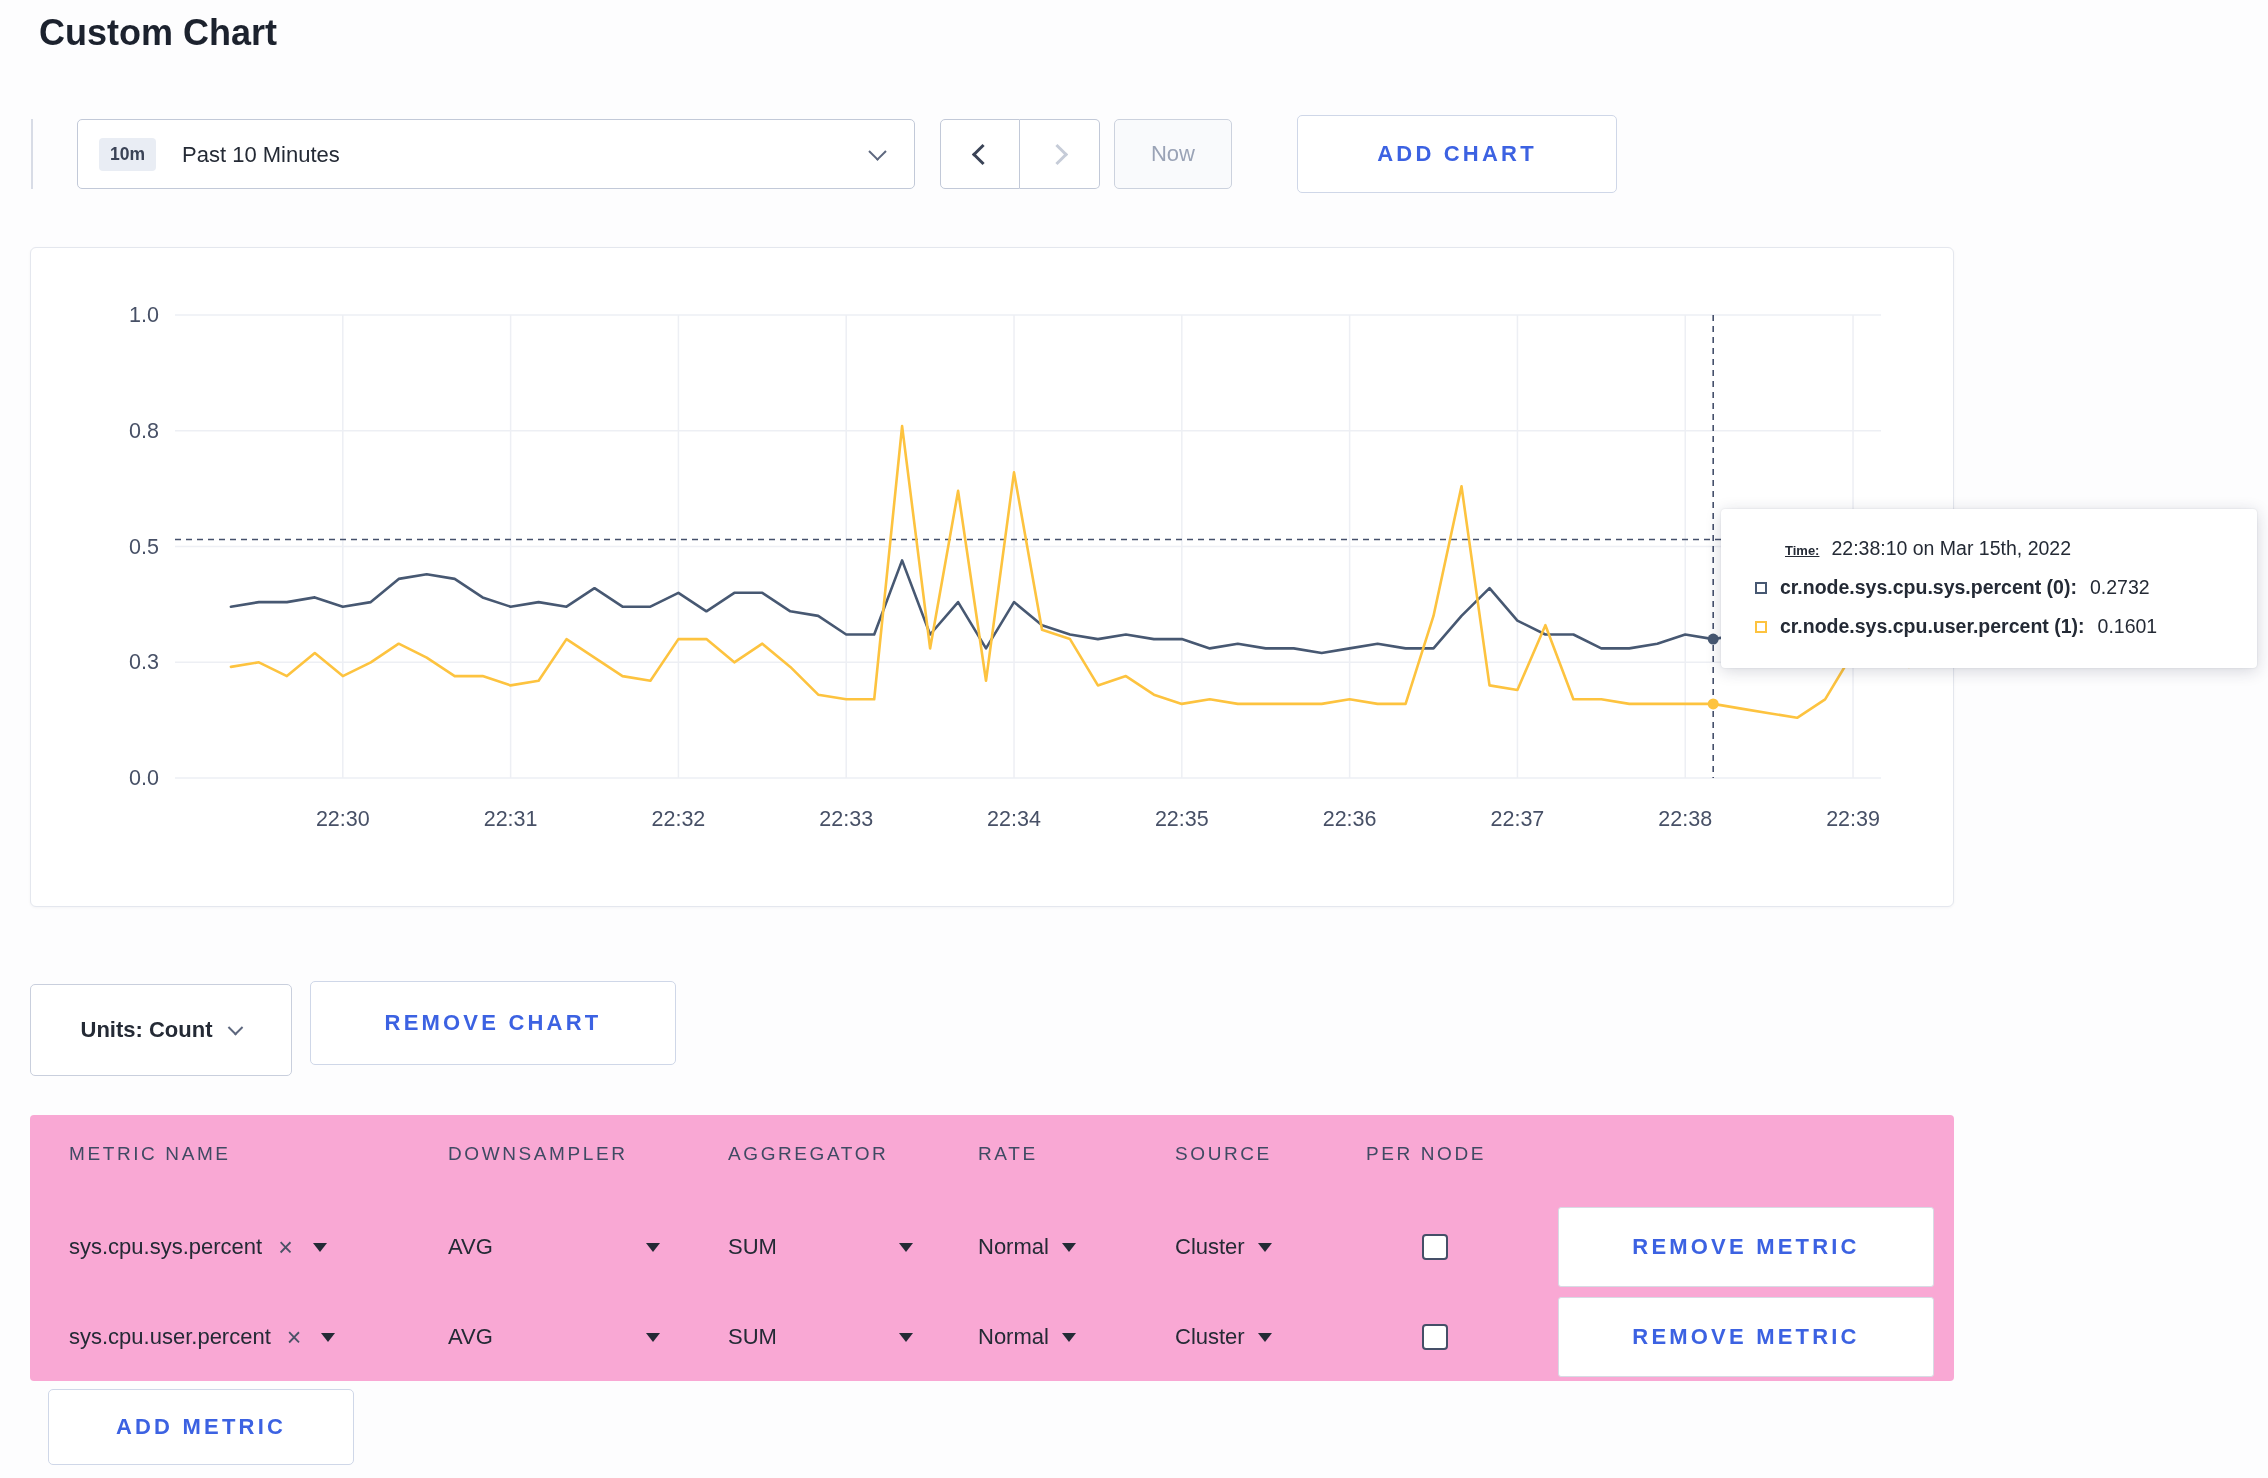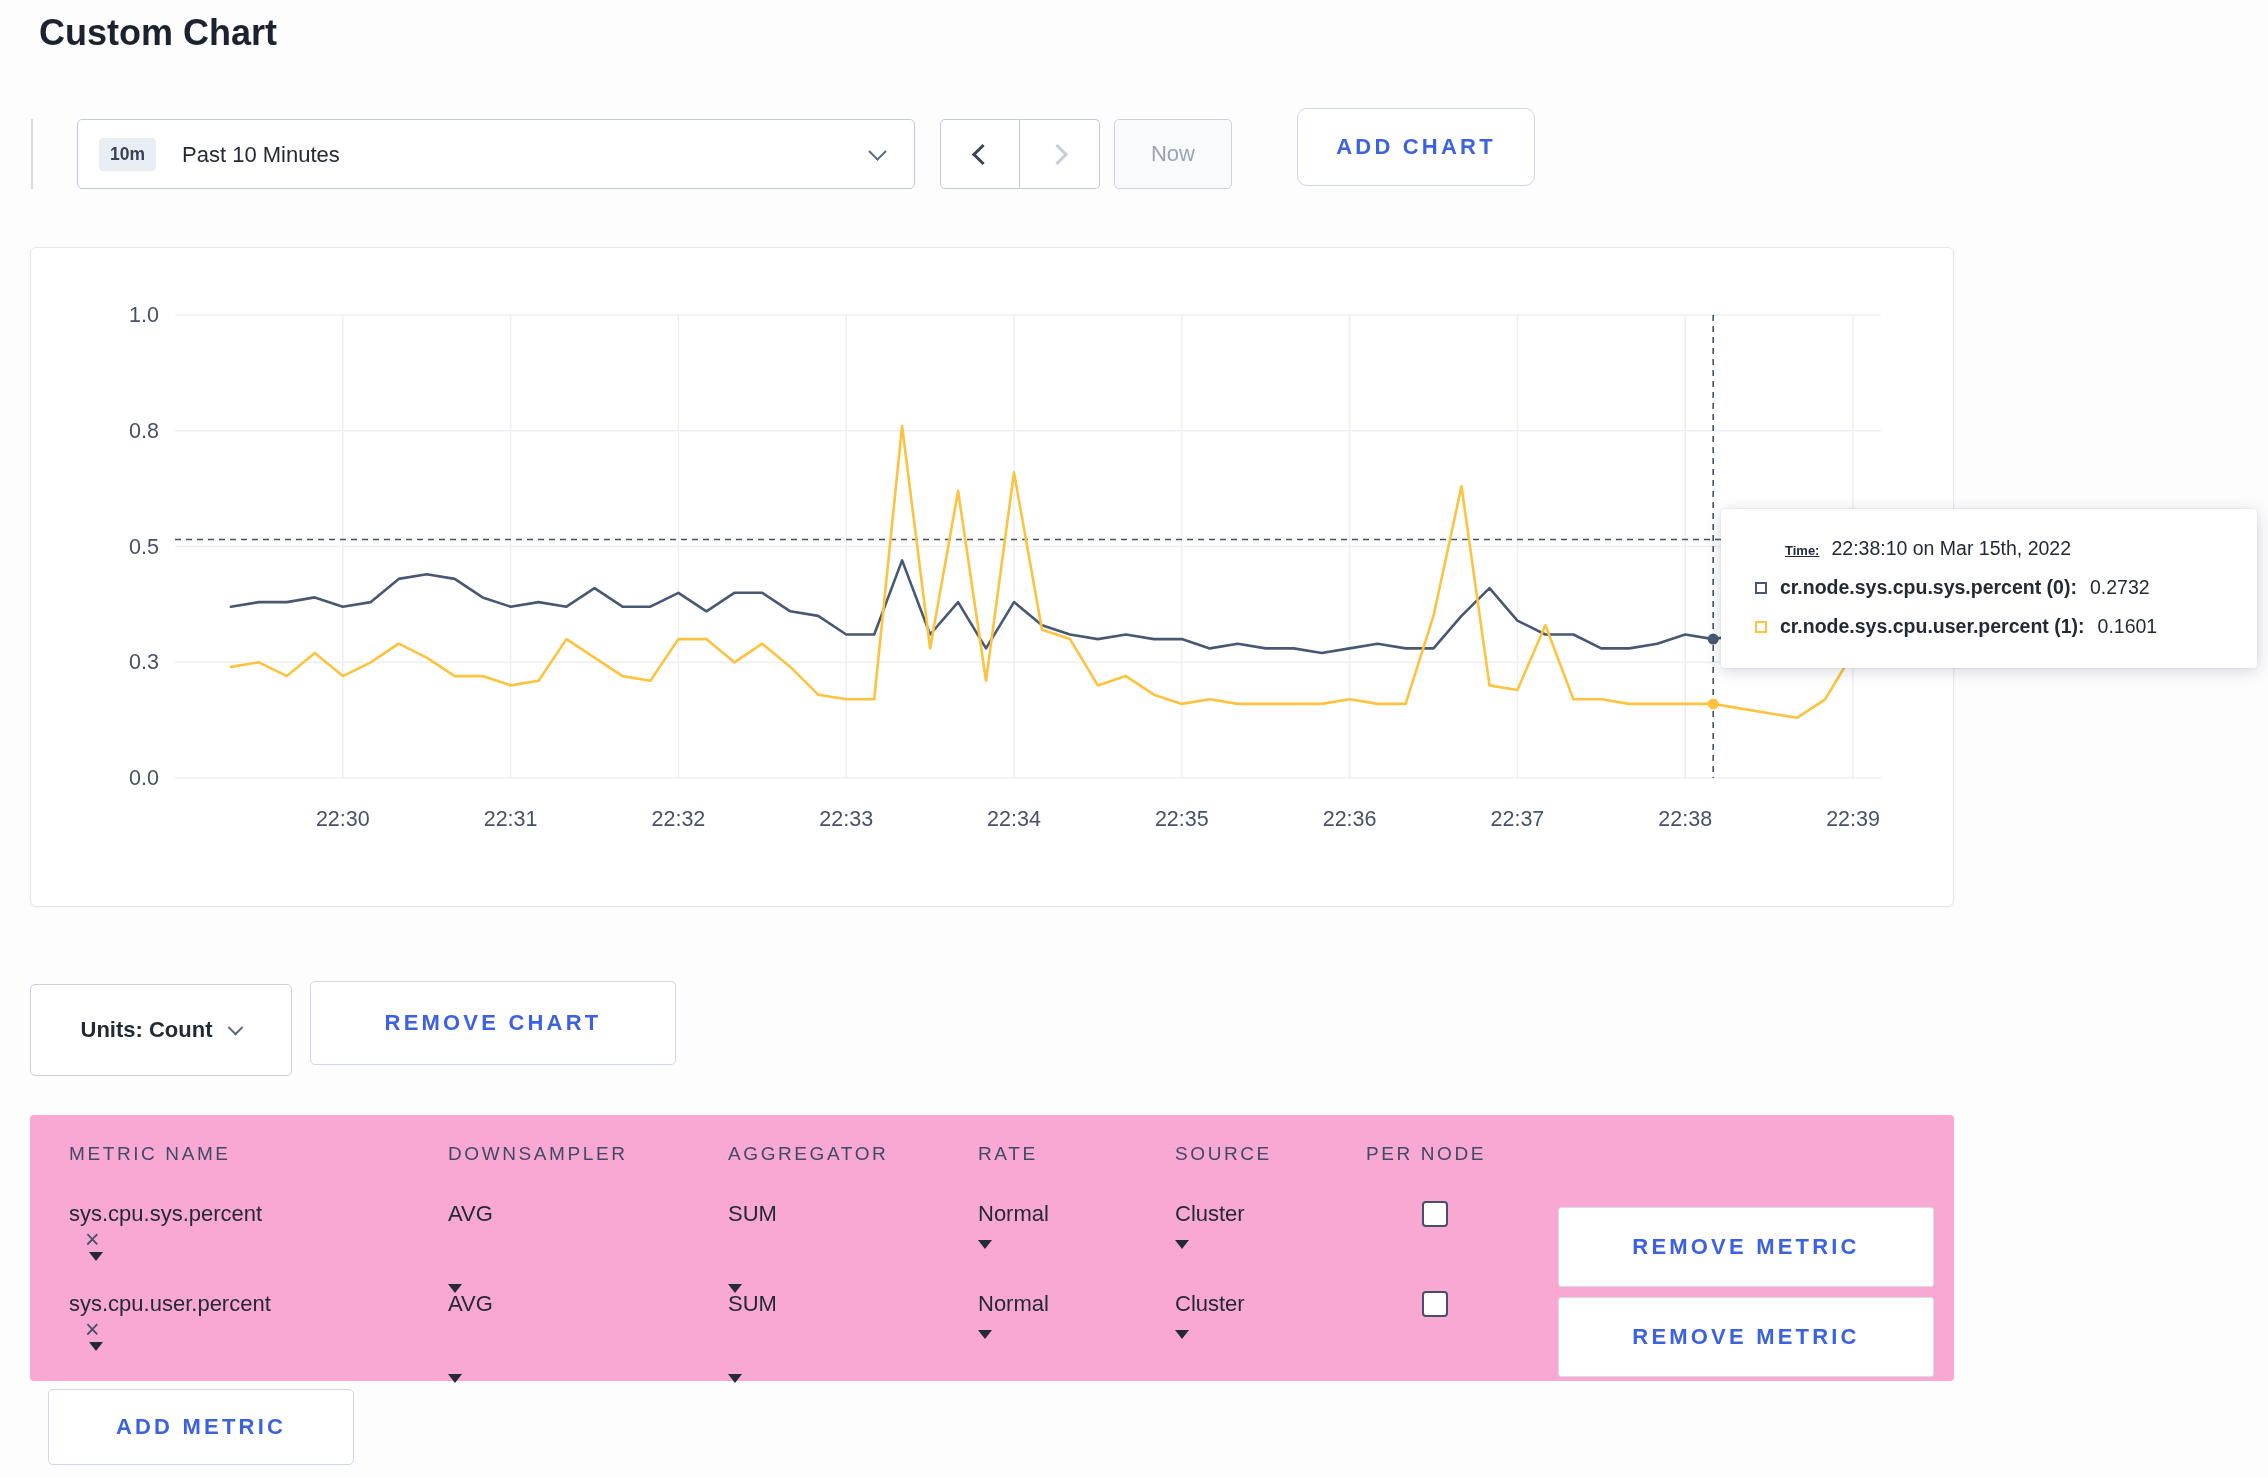--- a/index.html
+++ b/index.html
@@ -48,21 +48,21 @@
     background: #f9fafc; border: 1.5px solid #ccd2de; border-radius: 5px;
     color: #9aa3b6; font-size: 22px;
     display: flex; align-items: center; justify-content: center; cursor: default;
   }
 
   .btn-blue {
     background: #fff; border: 1.5px solid #cfd7e8; border-radius: 5px;
     color: var(--accent, #3c62e2); font-size: 22px; font-weight: 700; letter-spacing: 3.2px;
     display: flex; align-items: center; justify-content: center; cursor: pointer;
   }
-  .add-chart-btn { left: 1297px; top: 108px; width: 238px; height: 78px; border-radius: 10px; }
+  .add-chart-btn { left: 1297px; top: 115px; width: 320px; height: 78px; }
 
   
   .chart-card {
     left: 30px; top: 247px; width: 1924px; height: 660px;
     background: #fff; border: 1px solid #e4e7ee; border-radius: 6px;
     box-shadow: 0 1px 3px rgba(20,30,60,.04);
   }
   .chart-card svg { position: absolute; left: 0; top: 0; }
 
   .chart-tooltip {
@@ -89,21 +89,21 @@
   .remove-chart-btn { left: 310px; top: 981px; width: 366px; height: 84px; }
 
   
   .metrics-card { left: 30px; top: 1115px; width: 1924px; height: 266px; background: #f9a8d4; border-radius: 4px; }
   .th { position: absolute; top: 28px; font-size: 19px; font-weight: 500; letter-spacing: 2.6px; color: #3f4a63; white-space: nowrap; }
   .th-metric { left: 39px; } .th-downsampler { left: 418px; } .th-aggregator { left: 698px; }
   .th-rate { left: 948px; } .th-source { left: 1145px; } .th-pernode { left: 1336px; }
 
   .metric-row { position: absolute; left: 0; width: 100%; height: 92px; }
   .row-1 { top: 86px; } .row-2 { top: 176px; }
-  .cell { position: absolute; top: 0; height: 92px; display: flex; align-items: flex-start; font-size: 22px; cursor: pointer; flex-direction: column; }
+  .cell { position: absolute; top: 0; height: 92px; display: flex; align-items: center; font-size: 22px; cursor: pointer; }
   .cell-metric { left: 39px; }
   .metric-x { margin-left: 16px; font-size: 25px; color: #4a5266; line-height: 1; cursor: pointer; }
   .caret { width: 0; height: 0; border-left: 7px solid transparent; border-right: 7px solid transparent; border-top: 9px solid #242a35; }
   .cell-metric .caret { margin-left: 20px; }
   .cell-downsampler { left: 418px; width: 212px; justify-content: space-between; }
   .cell-aggregator { left: 698px; width: 185px; justify-content: space-between; }
   .cell-rate { left: 948px; gap: 13px; }
   .cell-source { left: 1145px; gap: 13px; }
   .cell-pernode { left: 1392px; }
   .checkbox { width: 26px; height: 26px; border: 2.5px solid #454f68; border-radius: 4px; background: #fff; cursor: pointer; }

